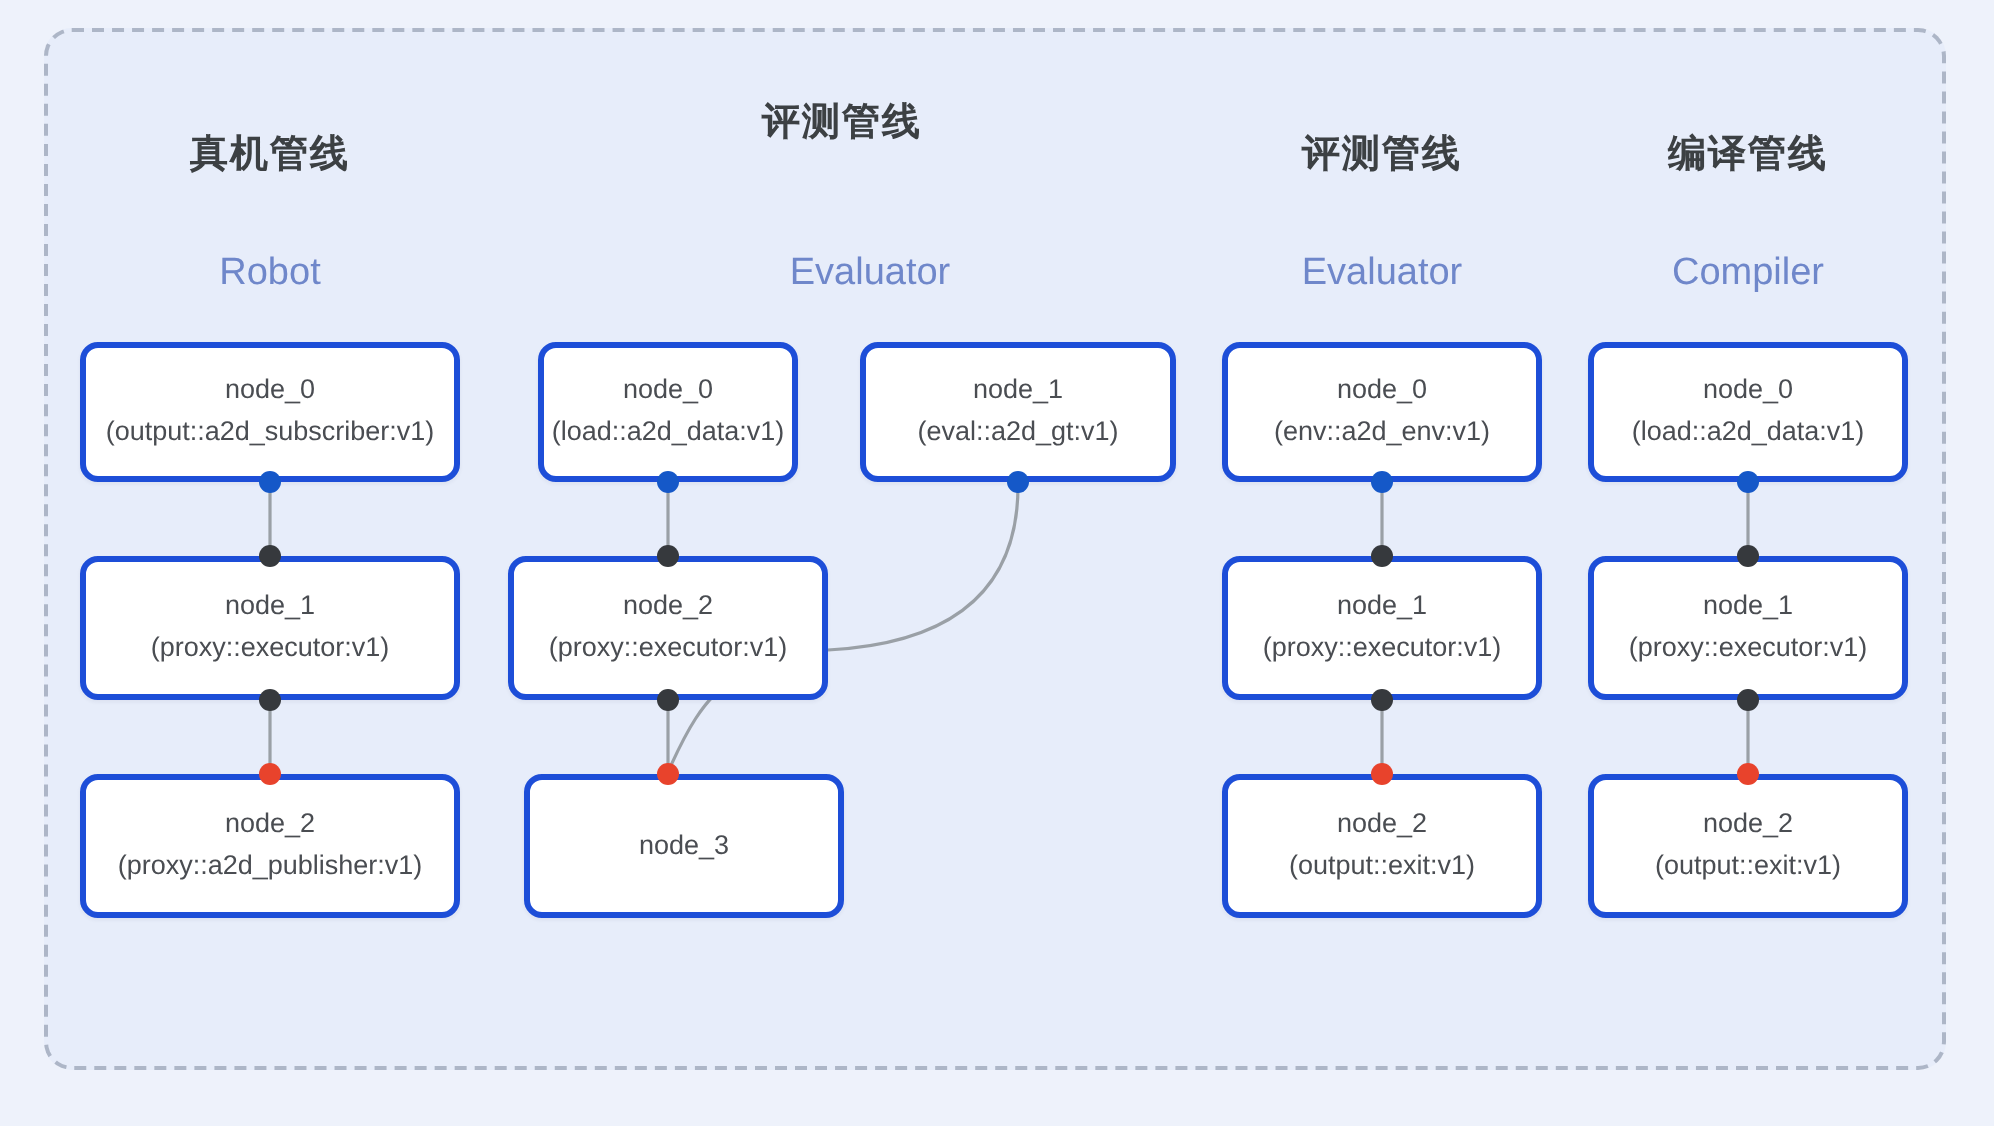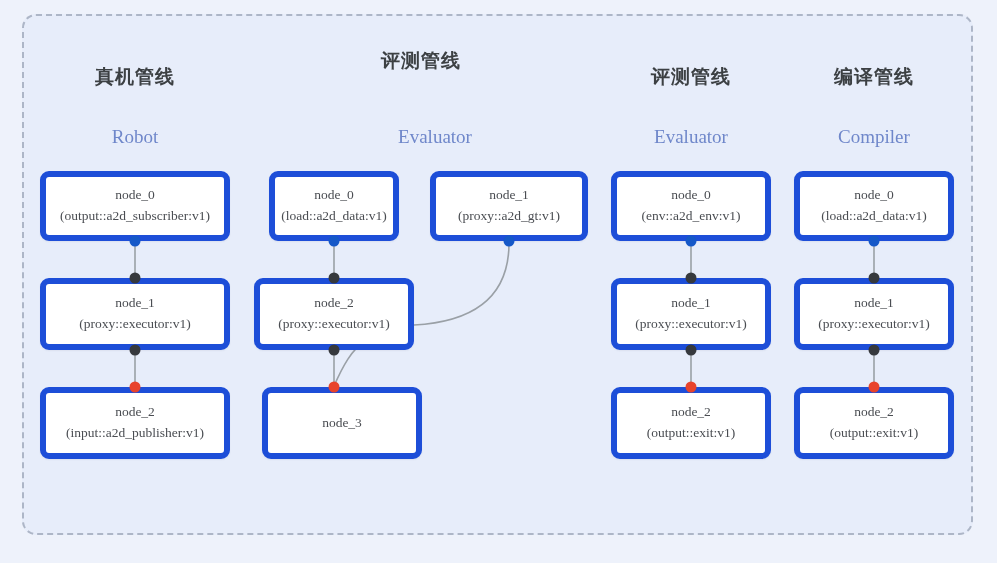--- a/index.html
+++ b/index.html
@@ -10,21 +10,20 @@
   }
   body {
     font-family: "Liberation Sans", "DejaVu Sans", sans-serif;
   }
   #canvas {
     position: relative;
     width: 997px;
     height: 537px;
     background: #eef2fb;
     overflow: hidden;
-    font-family: Liberation Serif, serif;
   }
   
   #panel {
     position: absolute;
     left: 22px;
     top: 14px;
     width: 951px;
     height: 521px;
     box-sizing: border-box;
     background: #e7edfa;
@@ -53,21 +52,21 @@
     position: absolute;
     text-align: center;
     font-size: 19px;
     color: #6f87ca;
     white-space: nowrap;
   }
   .node {
     position: absolute;
     box-sizing: border-box;
     background: #ffffff;
-    border: 6px solid #1d4ed8;
+    border: 3px solid #1d4ed8;
     border-radius: 9px;
     box-shadow: 0 1px 2px rgba(30,40,70,0.06);
     display: flex;
     flex-direction: column;
     align-items: center;
     justify-content: center;
     text-align: center;
     color: #4a4d52;
     font-size: 13.5px;
     line-height: 1.55;
@@ -119,29 +118,29 @@
       <div class="node" style="left: 40px; top: 171px; width: 190px; height: 70px;">
         <span class="nm">node_0</span>
         <span class="sig">(output::a2d_subscriber:v1)</span>
       </div>
       <div class="node" style="left: 40px; top: 278px; width: 190px; height: 72px;">
         <span class="nm">node_1</span>
         <span class="sig">(proxy::executor:v1)</span>
       </div>
       <div class="node" style="left: 40px; top: 387px; width: 190px; height: 72px;">
         <span class="nm">node_2</span>
-        <span class="sig">(input::a2d_publisher:v1)</span>
+        <span class="sig">(proxy::a2d_publisher:v1)</span>
       </div>
       <div class="node" style="left: 269px; top: 171px; width: 130px; height: 70px;">
         <span class="nm">node_0</span>
         <span class="sig">(load::a2d_data:v1)</span>
       </div>
       <div class="node" style="left: 430px; top: 171px; width: 158px; height: 70px;">
         <span class="nm">node_1</span>
-        <span class="sig">(proxy::a2d_gt:v1)</span>
+        <span class="sig">(eval::a2d_gt:v1)</span>
       </div>
       <div class="node" style="left: 254px; top: 278px; width: 160px; height: 72px;">
         <span class="nm">node_2</span>
         <span class="sig">(proxy::executor:v1)</span>
       </div>
       <div class="node" style="left: 262px; top: 387px; width: 160px; height: 72px;">
         <span class="nm">node_3</span>
       </div>
       <div class="node" style="left: 611px; top: 171px; width: 160px; height: 70px;">
         <span class="nm">node_0</span>

